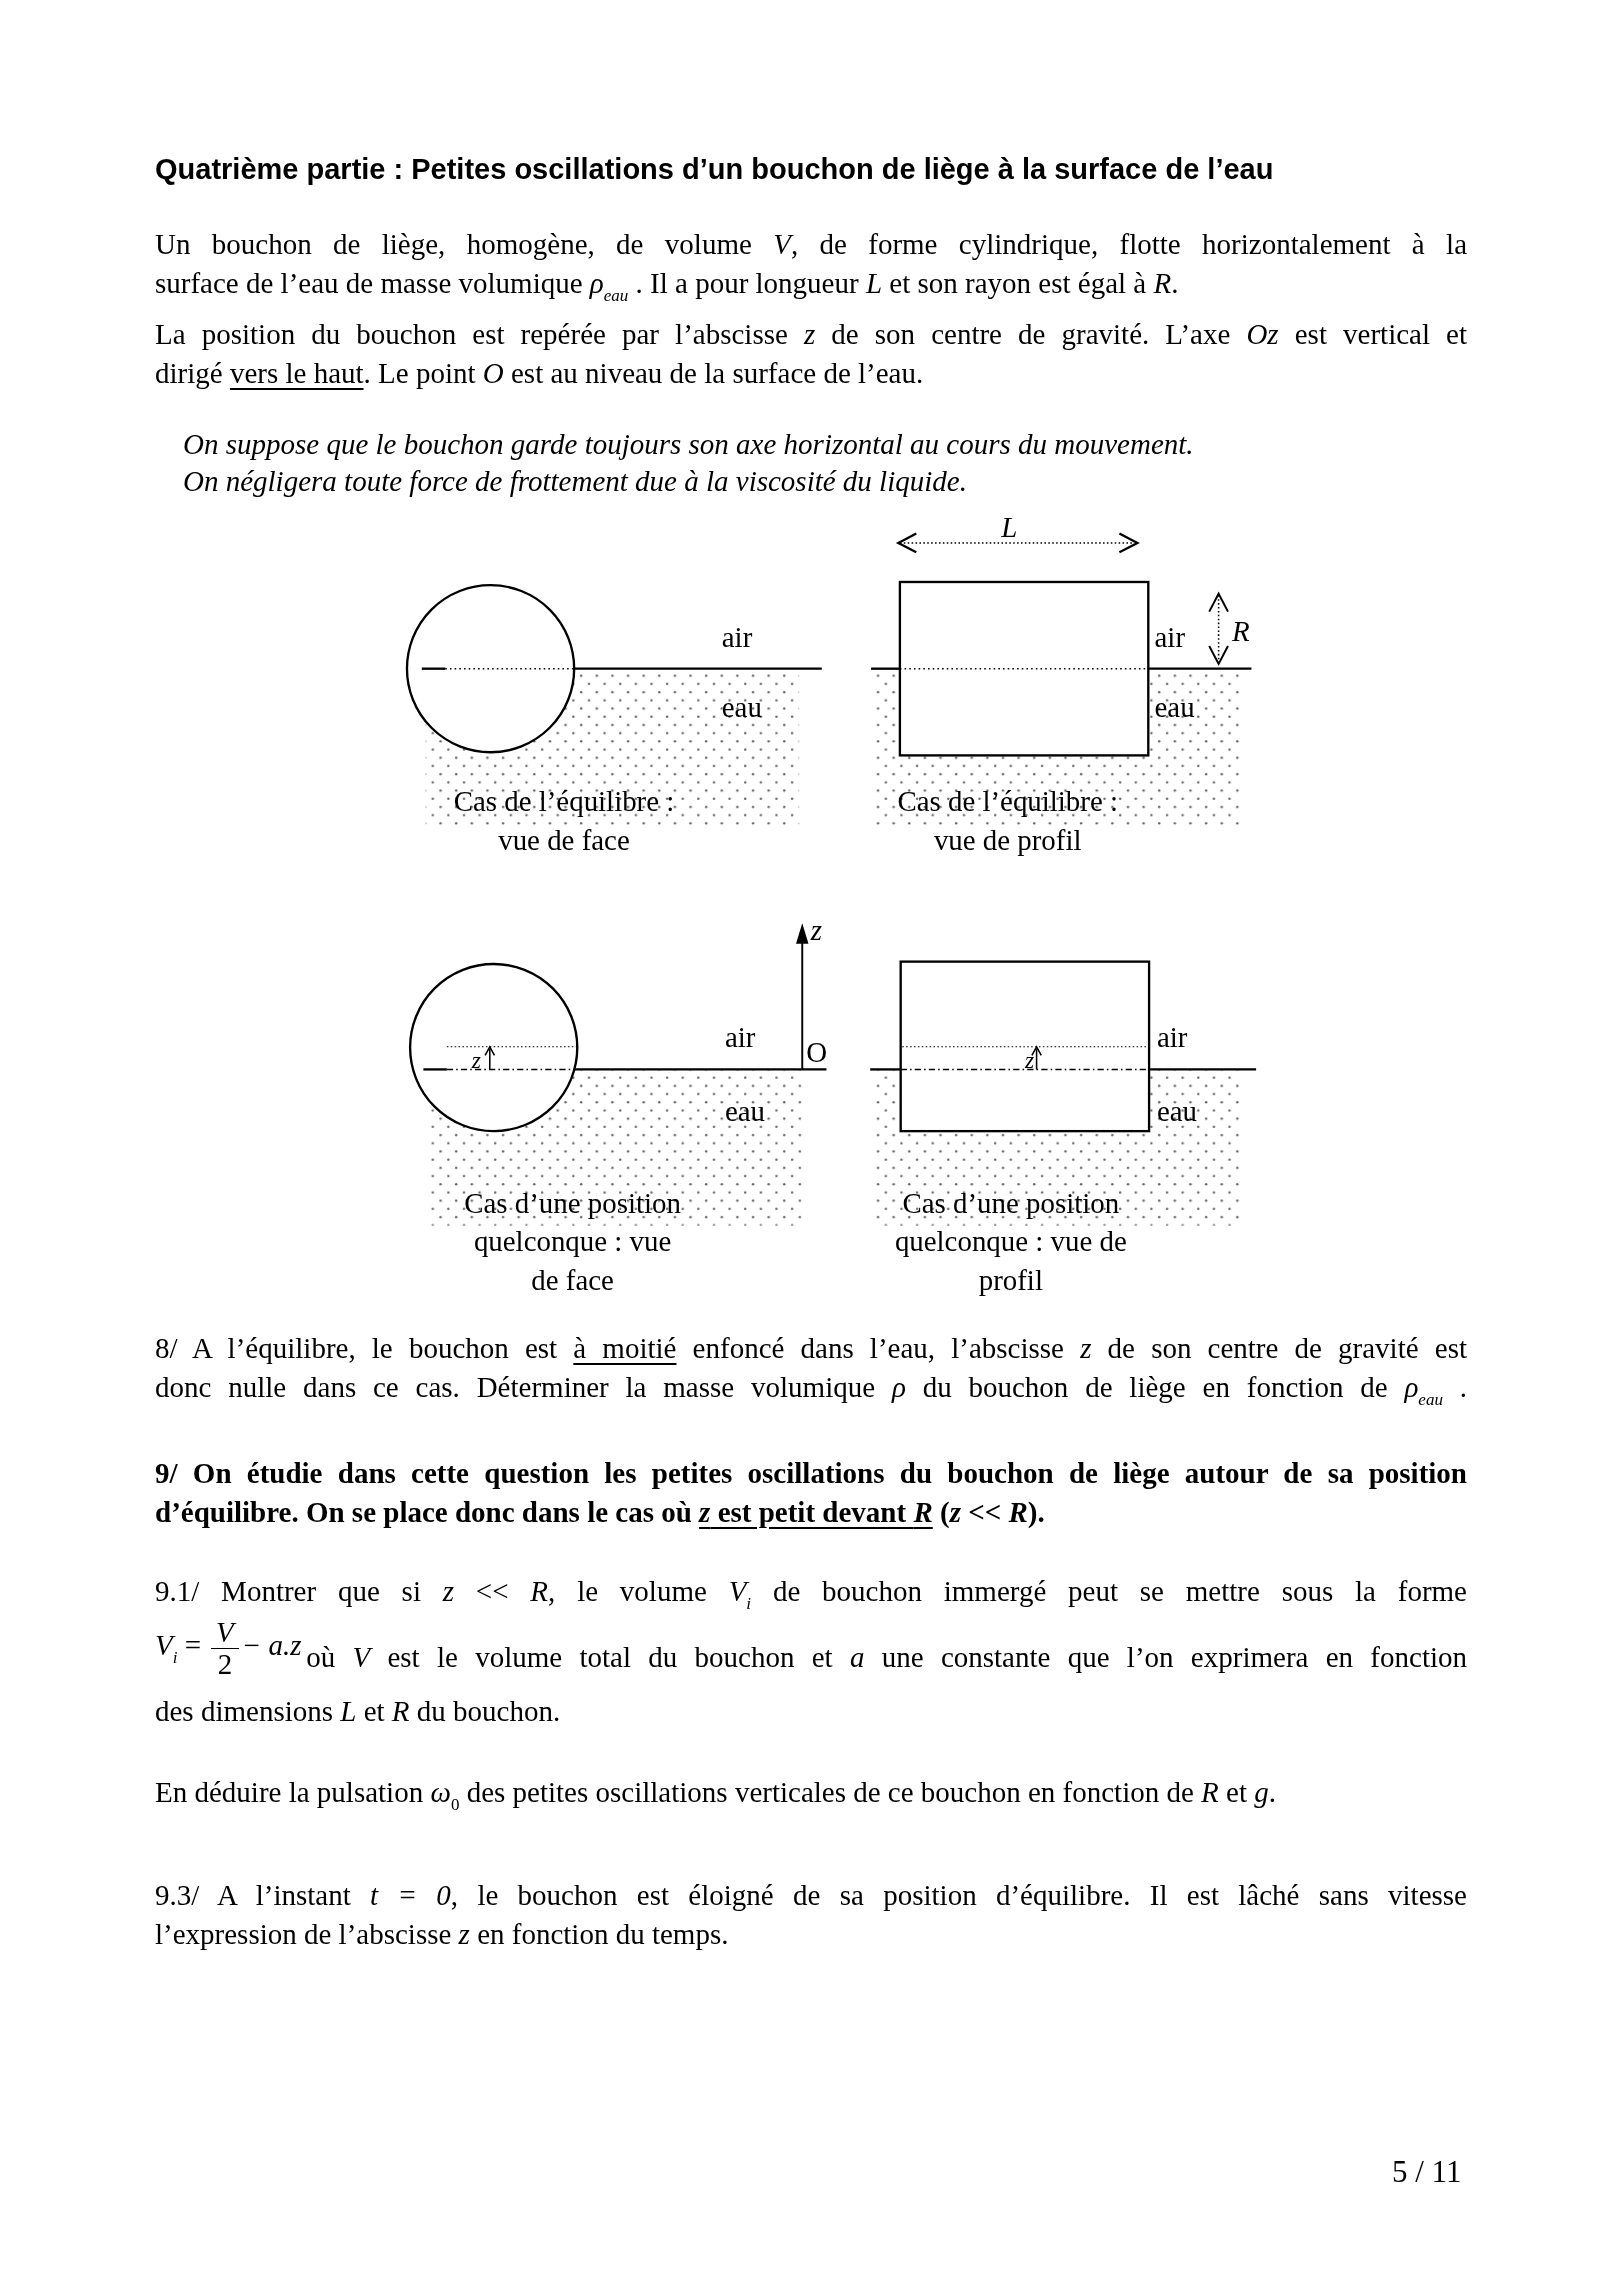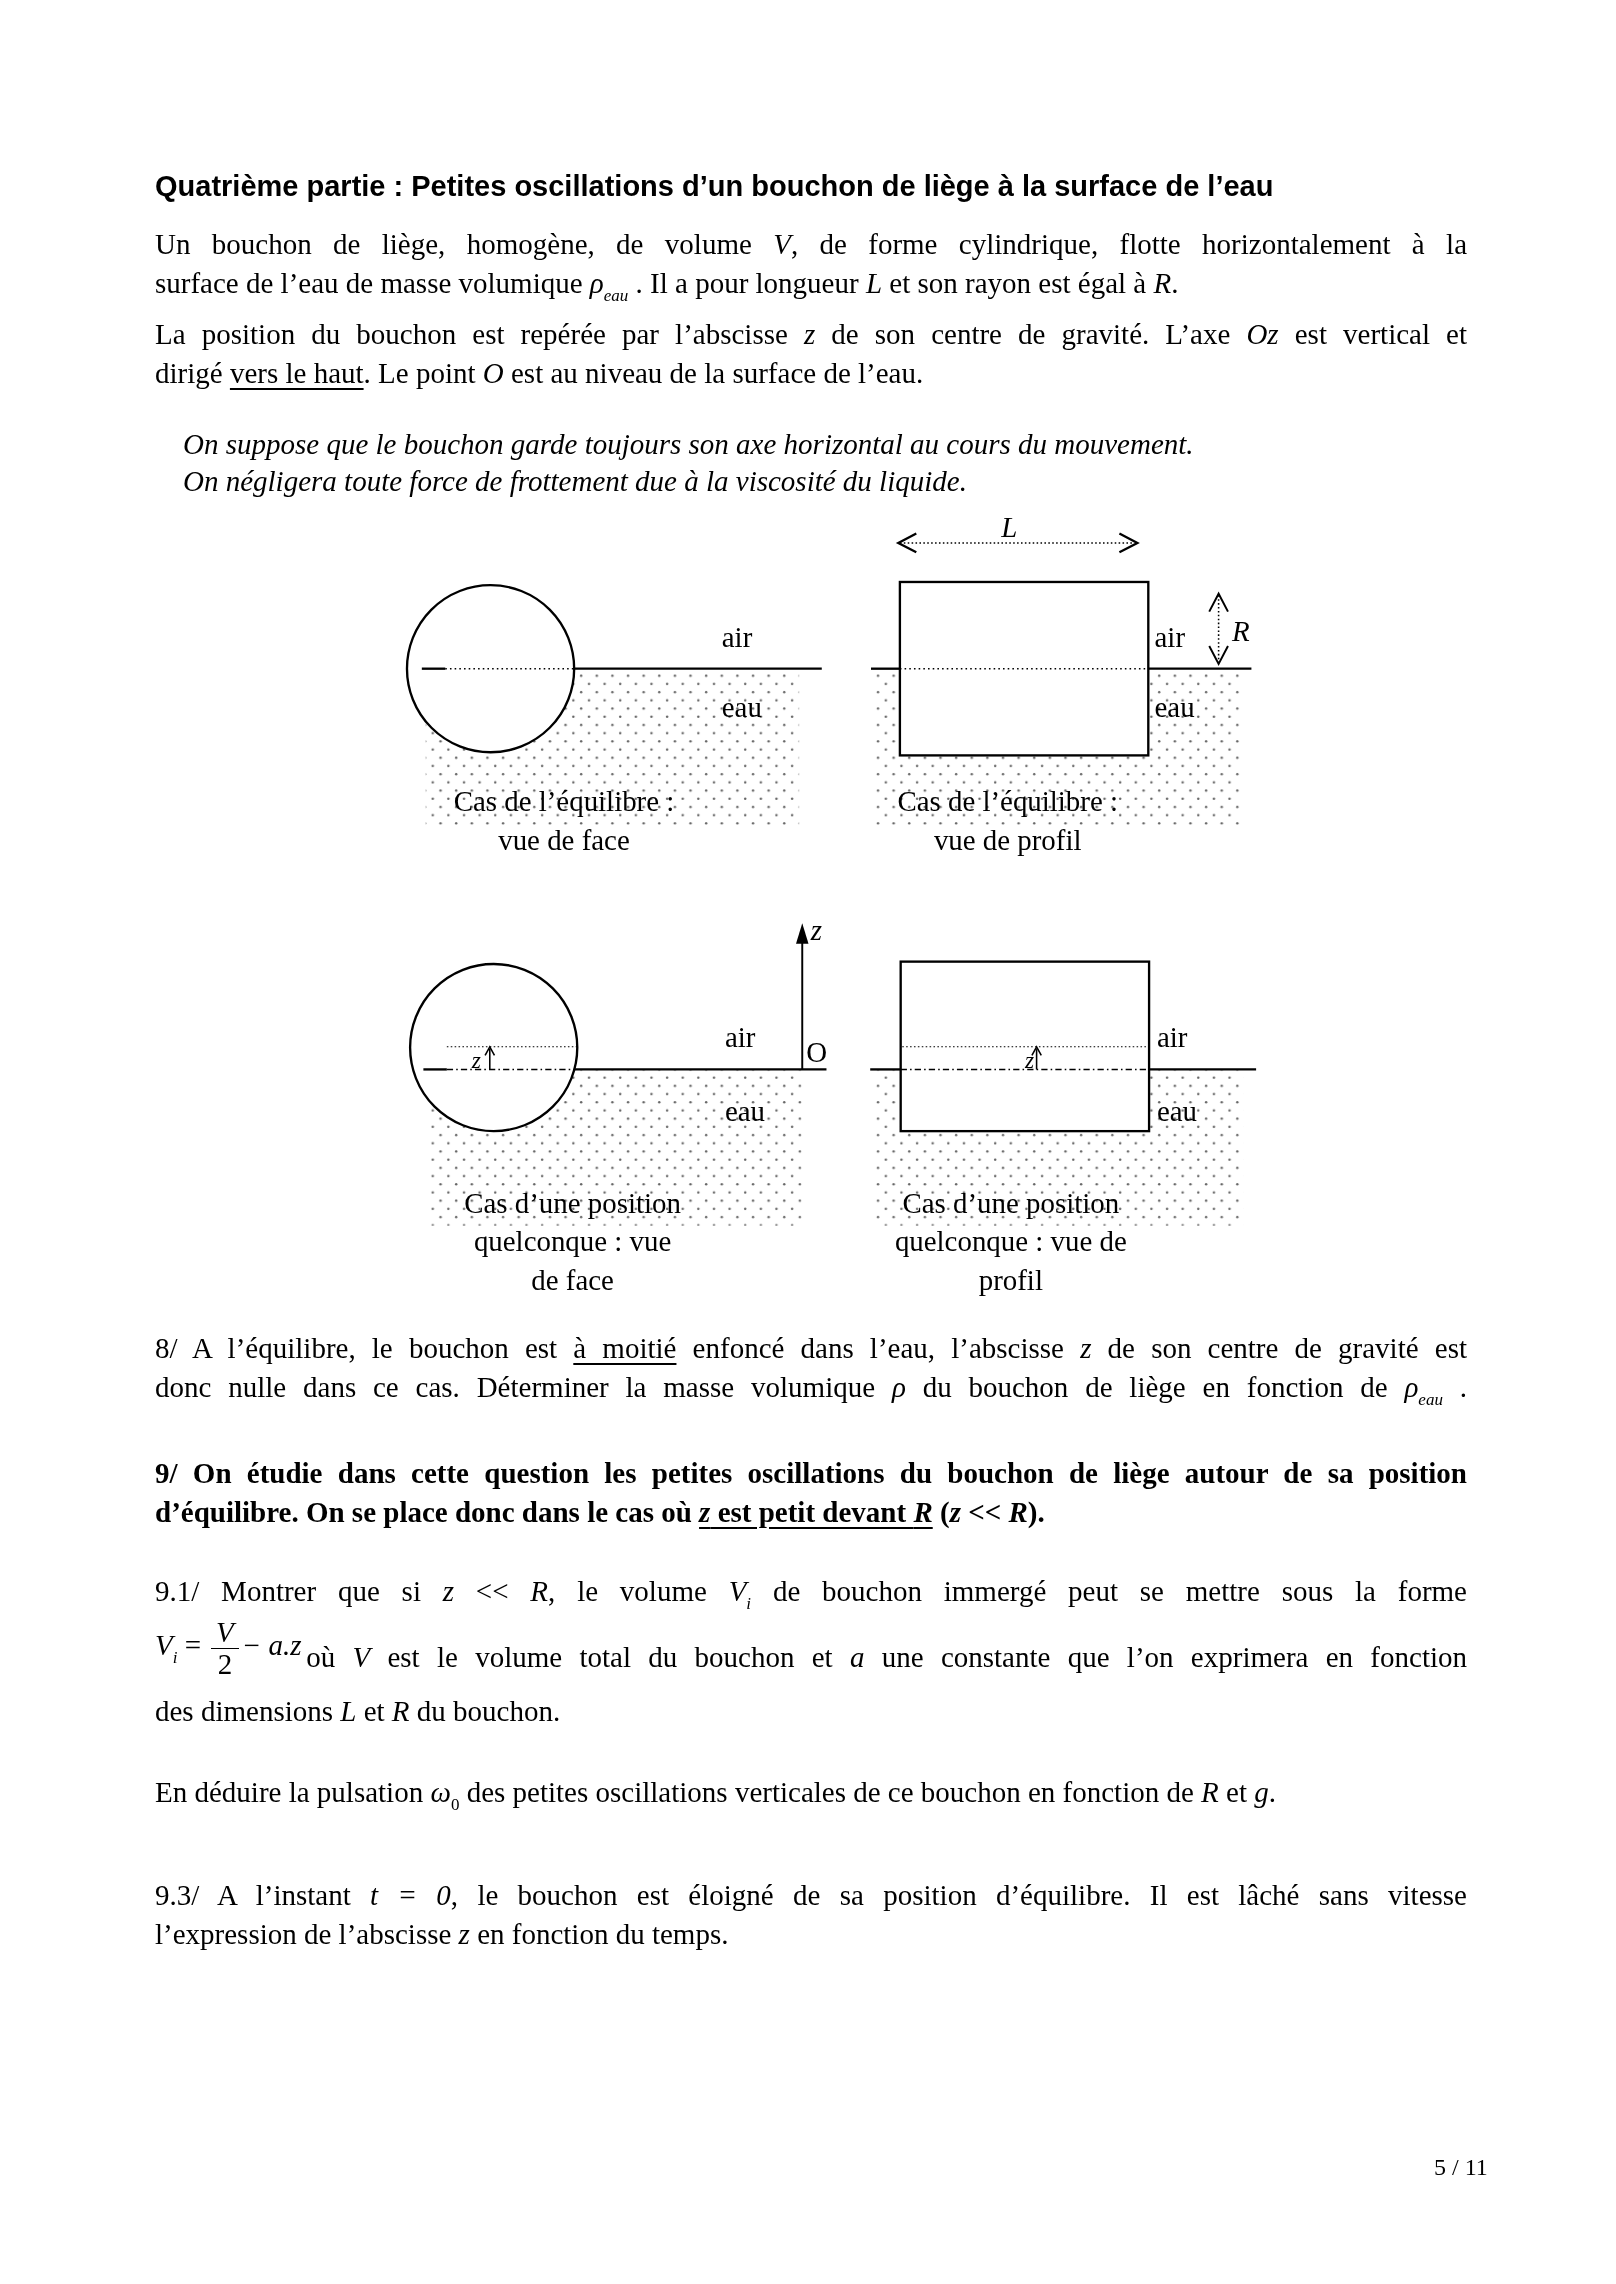--- a/index.html
+++ b/index.html
@@ -1,30 +1,30 @@
 <!DOCTYPE html>
 <html style="font-size:12.5px"><head>
 <meta charset="utf-8">
 <style>
   html, body { margin: 0; padding: 0; background: #ffffff; }
   body { width: 1617px; height: 2284px; position: relative; overflow: hidden;
          font-family: "Liberation Serif", "DejaVu Serif", serif; color: #000; }
   .abs { position: absolute; }
   .title { left: 155px; top: 153px; font-family: "Liberation Sans", "DejaVu Sans", sans-serif;
-           font-weight: bold; font-size: 29px; letter-spacing: 0px; white-space: nowrap; margin-top: 17px; }
+           font-weight: bold; font-size: 29px; letter-spacing: 0px; white-space: nowrap; }
   .para { left: 155px; width: 1312px; font-size: 29px; line-height: 39px; text-align: justify; }
   .para .line { display: block; white-space: nowrap; }
   .just { text-align: justify; text-align-last: justify; white-space: normal !important; }
   i, .it { font-style: italic; }
   u { text-decoration: underline; text-underline-offset: 4.7px; text-decoration-thickness: 1.6px; }
   sub.s { font-size: 17px; font-style: italic; vertical-align: -7.8px; }
   .frac { display: inline-block; vertical-align: middle; text-align: center; margin: 0 3.1px; }
   .frac .num { display: block; border-bottom: 1.6px solid #000; padding: 0 4.7px; line-height: 31px; font-style: italic; }
   .frac .den { display: block; line-height: 31px; }
-  .pagenum { left: 1392px; top: 2154px; font-size: 24px; margin-left: 42px; }
+  .pagenum { left: 1392px; top: 2154px; font-size: 31px; }
   svg text { font-family: "Liberation Serif", "DejaVu Serif", serif; }
 </style>
 </head>
 <body>
 
 <div class="abs title">Quatrième partie : Petites oscillations d’un bouchon de liège à la surface de l’eau</div>
 
 <div class="abs para" style="top:225px;">
   <span class="line just"><span>Un bouchon de liège, homogène, de volume </span><i>V</i><span>, de forme cylindrique, flotte horizontalement à la</span></span>
   <span class="line"><span>surface de l’eau de masse volumique </span><i>ρ</i><sub class="s">eau</sub><span> . Il a pour longueur </span><i>L</i><span> et son rayon est égal à </span><i>R</i><span>.</span></span>

